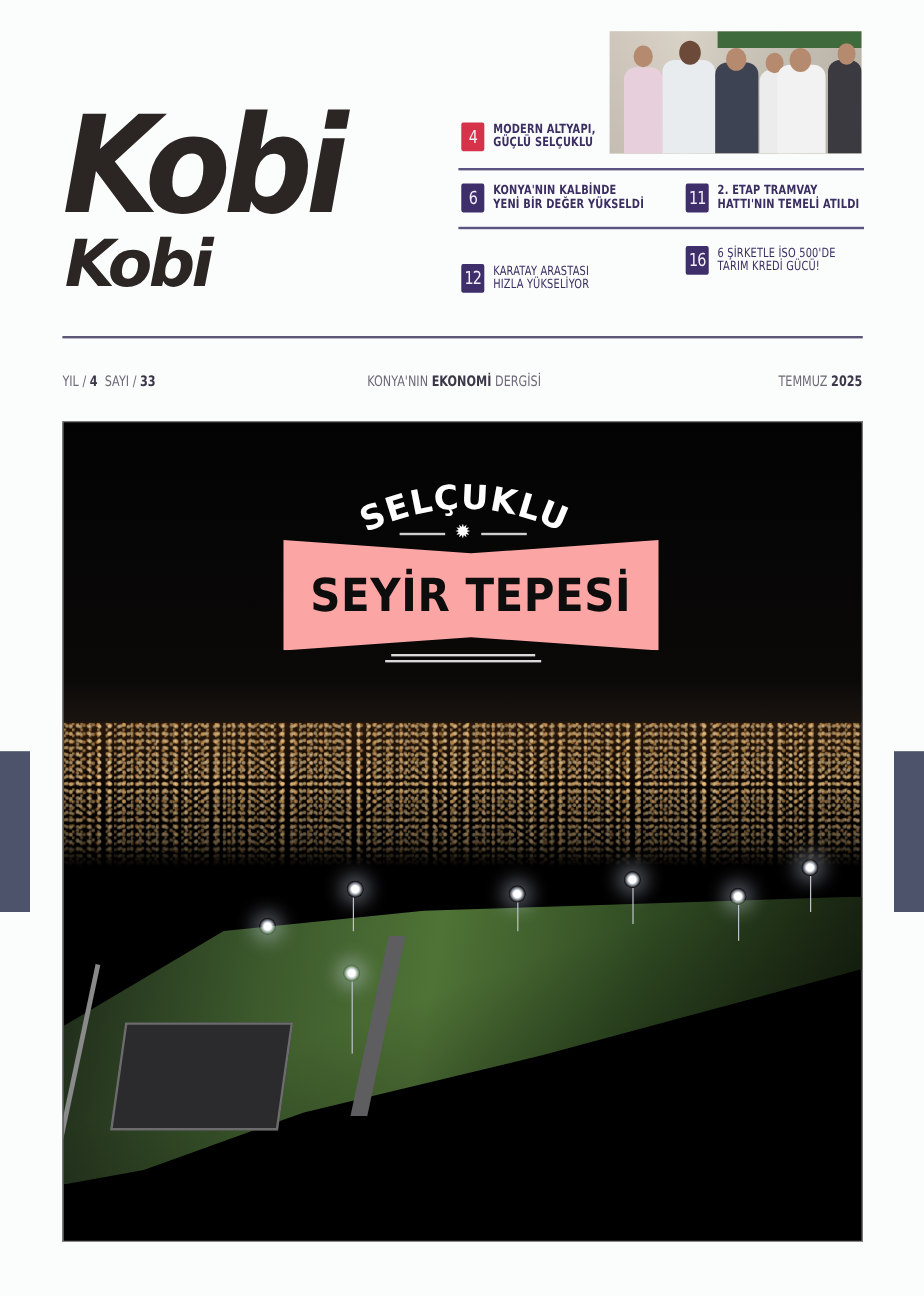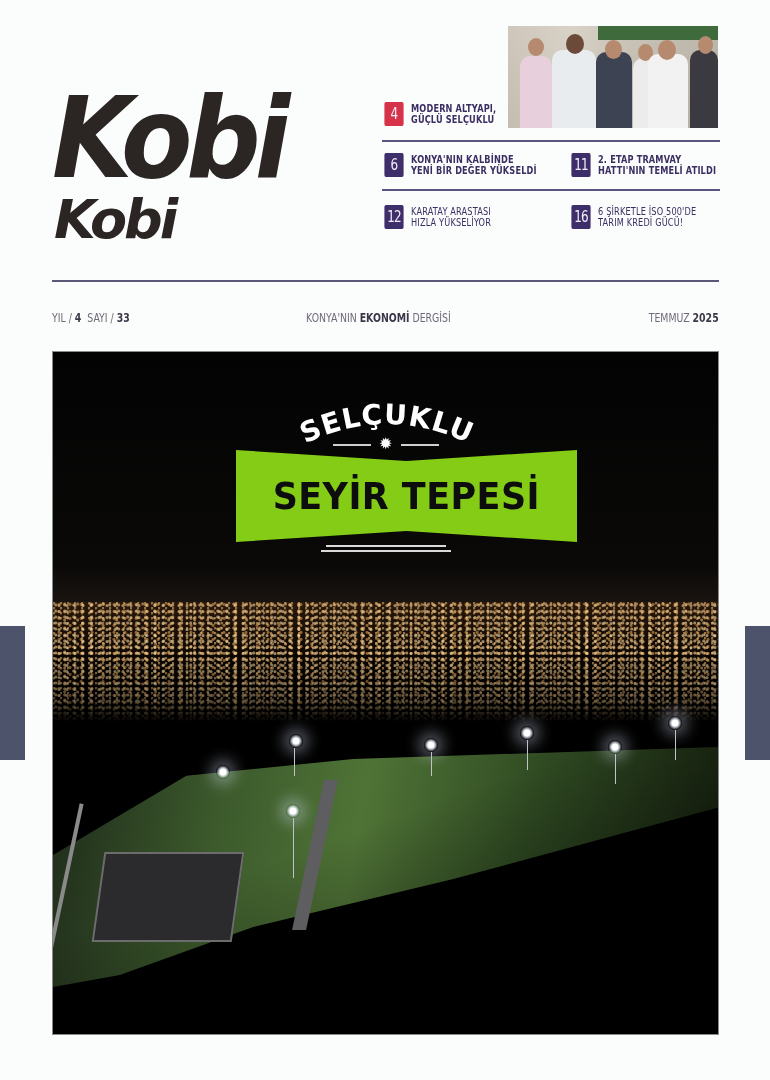--- a/index.html
+++ b/index.html
@@ -99,22 +99,22 @@
     .title-badge { position: absolute; left: 183px; top: 50px; width: 302px; height: 150px; }
     .title-arc {
       position: absolute; left: 0; top: 0; width: 302px; height: 50px;
       font-family: "DejaVu Sans", sans-serif; font-weight: bold; font-size: 29px; color: #ffffff;
       text-align: center; letter-spacing: 1px;
     }
     .title-arc svg { width: 302px; height: 60px; }
     .star-line { position: absolute; top: 42px; height: 2px; background: #cfcfcf; }
     .star { position: absolute; left: 143px; top: 34px; color: #ffffff; font-size: 16px; line-height: 16px; }
     .banner {
-      position: absolute; left: 0; top: 48px; width: 341px; height: 92px;
-      background: #84cc16;
+      position: absolute; left: 0; top: 48px; width: 313px; height: 92px;
+      background: #fca5a5;
       clip-path: polygon(0% 0%, 50% 12%, 100% 0%, 100% 100%, 50% 88%, 0% 100%);
       display: flex; align-items: center; justify-content: center;
     }
     .banner-text {
       font-family: "DejaVu Sans", sans-serif; font-weight: bold; font-size: 38px; color: #0d0d0d;
       letter-spacing: 0.5px; transform: scaleX(0.92);
     }
     .under-line { position: absolute; left: 90px; width: 120px; height: 2px; background: #dadada; }
 
     
@@ -165,21 +165,21 @@
   <div class="toc-item" style="left:187px;top:51px;">
     <div class="toc-num" style="background:#3e2f6b;">11</div>
     <div class="toc-text">
       <div>2. ETAP TRAMVAY</div>
       <div>HATTI'NIN TEMELİ ATILDI</div>
     </div>
   </div>
 
   <div class="toc-divider" style="top:89px;"></div>
 
-  <div class="toc-item" style="left:0;top:103px;">
+  <div class="toc-item" style="left:0;top:118px;">
     <div class="toc-num" style="background:#3e2f6b;">12</div>
     <div class="toc-text light">
       <div>KARATAY ARASTASI</div>
       <div>HIZLA YÜKSELİYOR</div>
     </div>
   </div>
   <div class="toc-item" style="left:187px;top:103px;">
     <div class="toc-num" style="background:#3e2f6b;">16</div>
     <div class="toc-text light">
       <div>6 ŞİRKETLE İSO 500'DE</div>

